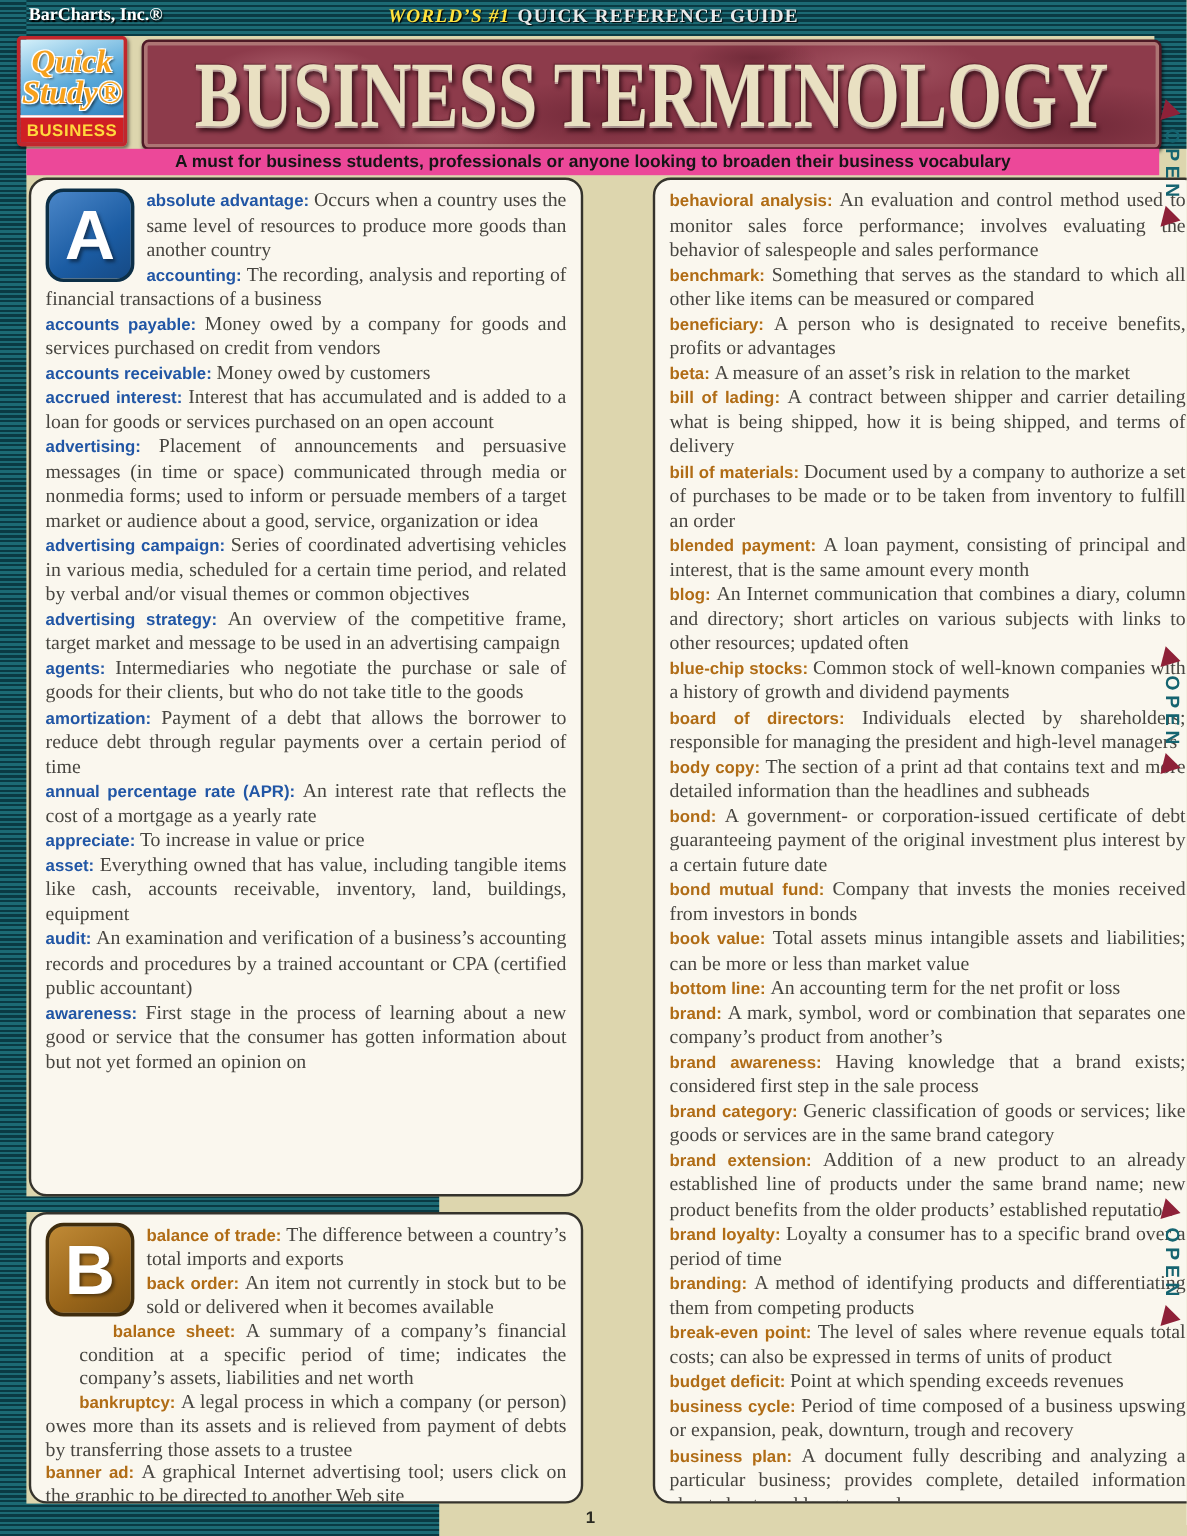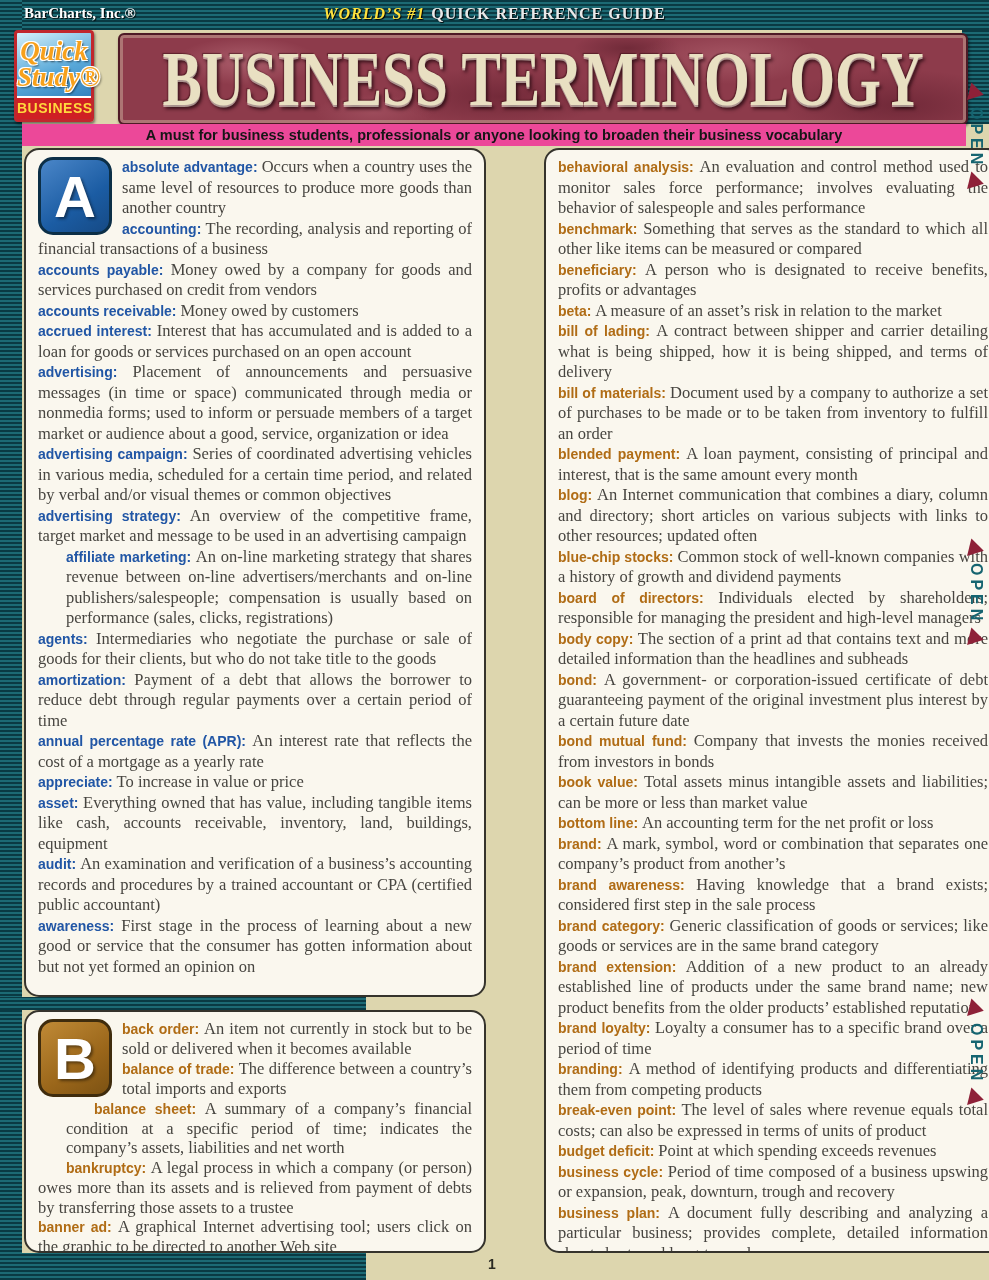--- a/index.html
+++ b/index.html
@@ -30,21 +30,21 @@
             radial-gradient(ellipse 150px 45px at 72% 25%,rgba(215,140,150,.32),transparent 60%),
             radial-gradient(ellipse 200px 60px at 92% 80%,rgba(80,20,35,.45),transparent 60%),
             radial-gradient(ellipse 100px 30px at 30% 88%,rgba(200,120,135,.28),transparent 60%),
             radial-gradient(ellipse 90px 26px at 60% 15%,rgba(70,18,30,.4),transparent 60%);
           display:flex;align-items:center;justify-content:center;}
   .main-title{display:inline-block;transform:scaleY(1.32);font-weight:bold;font-size:59px;
               letter-spacing:0px;color:#e9e0c2;white-space:nowrap;
               text-shadow:0 1px 0 rgba(255,252,235,.55),2px 3px 3px rgba(35,8,14,.8),-1px -1px 1px rgba(60,15,22,.6);}
 
   
-  .logo{position:absolute;left:14px;top:30px;width:80px;height:92px;border:3px solid #c1272d;
+  .logo{position:absolute;left:14px;top:30px;width:92px;height:92px;border:3px solid #c1272d;
         border-radius:4px;box-sizing:border-box;background:linear-gradient(160deg,#d4f0fa 0%,#5aa9d9 45%,#1b6cb0 100%);
         box-shadow:1px 2px 3px rgba(0,0,0,.5);}
   .logo-word{font-family:"Liberation Serif",serif;font-style:italic;font-weight:bold;font-size:27px;
              line-height:26px;color:#f7a11c;text-align:center;
              text-shadow:-1px -1px 0 #fff,1px -1px 0 #fff,-1px 1px 0 #fff,1px 1px 0 #fff,2px 2px 2px rgba(0,0,0,.55);}
   .logo-words{padding-top:5px;}
   .logo-cat{position:absolute;left:0;right:0;bottom:0;height:21px;background:#cf1f24;border-top:2px solid #fff;
             color:#ffd83d;font-family:"Liberation Sans",sans-serif;font-weight:bold;font-size:14px;
             text-align:center;line-height:20px;letter-spacing:.5px;}
 
@@ -123,38 +123,37 @@
         <span>A</span>
       </div>
     <p class="entry"><b class="term term-blue">absolute advantage: </b>Occurs when a country uses the same level of resources to produce more goods than another country</p>
         <p class="entry"><b class="term term-blue">accounting: </b>The recording, analysis and reporting of financial transactions of a business</p>
         <p class="entry"><b class="term term-blue">accounts payable: </b>Money owed by a company for goods and services purchased on credit from vendors</p>
         <p class="entry"><b class="term term-blue">accounts receivable: </b>Money owed by customers</p>
         <p class="entry"><b class="term term-blue">accrued interest: </b>Interest that has accumulated and is added to a loan for goods or services purchased on an open account</p>
         <p class="entry"><b class="term term-blue">advertising: </b>Placement of announcements and persuasive messages (in time or space) communicated through media or nonmedia forms; used to inform or persuade members of a target market or audience about a good, service, organization or idea</p>
         <p class="entry"><b class="term term-blue">advertising campaign: </b>Series of coordinated advertising vehicles in various media, scheduled for a certain time period, and related by verbal and/or visual themes or common objectives</p>
         <p class="entry"><b class="term term-blue">advertising strategy: </b>An overview of the competitive frame, target market and message to be used in an advertising campaign</p>
-        <p class="entry block-indent"><b class="term term-blue">affiliate marketing: </b>An on-line marketing strategy that shares revenue between on-line advertisers/merchants and on-line publishers/salespeople; compensation is usually based on performance (sales, clicks, registrations)</p>
         <p class="entry"><b class="term term-blue">agents: </b>Intermediaries who negotiate the purchase or sale of goods for their clients, but who do not take title to the goods</p>
         <p class="entry"><b class="term term-blue">amortization: </b>Payment of a debt that allows the borrower to reduce debt through regular payments over a certain period of time</p>
         <p class="entry"><b class="term term-blue">annual percentage rate (APR): </b>An interest rate that reflects the cost of a mortgage as a yearly rate</p>
         <p class="entry"><b class="term term-blue">appreciate: </b>To increase in value or price</p>
         <p class="entry"><b class="term term-blue">asset: </b>Everything owned that has value, including tangible items like cash, accounts receivable, inventory, land, buildings, equipment</p>
         <p class="entry"><b class="term term-blue">audit: </b>An examination and verification of a business’s accounting records and procedures by a trained accountant or CPA (certified public accountant)</p>
         <p class="entry"><b class="term term-blue">awareness: </b>First stage in the process of learning about a new good or service that the consumer has gotten information about but not yet formed an opinion on</p>
       </div>
   </section>
 
   <section class="panel panel-b">
     <div class="entries">
       <div class="letter-block lb-brown">
         <span>B</span>
       </div>
-    <p class="entry"><b class="term term-brown">back order: </b>An item not currently in stock but to be sold or delivered when it becomes available</p>
-        <p class="entry"><b class="term term-brown">balance of trade: </b>The difference between a country’s total imports and exports</p>
+    <p class="entry"><b class="term term-brown">balance of trade: </b>The difference between a country’s total imports and exports</p>
+        <p class="entry"><b class="term term-brown">back order: </b>An item not currently in stock but to be sold or delivered when it becomes available</p>
         <p class="entry hang-indent"><b class="term term-brown">balance sheet: </b>A summary of a company’s financial condition at a specific period of time; indicates the company’s assets, liabilities and net worth</p>
         <p class="entry first-indent"><b class="term term-brown">bankruptcy: </b>A legal process in which a company (or person) owes more than its assets and is relieved from payment of debts by transferring those assets to a trustee</p>
         <p class="entry"><b class="term term-brown">banner ad: </b>A graphical Internet advertising tool; users click on the graphic to be directed to another Web site</p>
       </div>
   </section>
 
   <section class="panel panel-right">
     <div class="entries">
         <p class="entry"><b class="term term-brown">behavioral analysis: </b>An evaluation and control method used to monitor sales force performance; involves evaluating the behavior of salespeople and sales performance</p>
         <p class="entry"><b class="term term-brown">benchmark: </b>Something that serves as the standard to which all other like items can be measured or compared</p>

